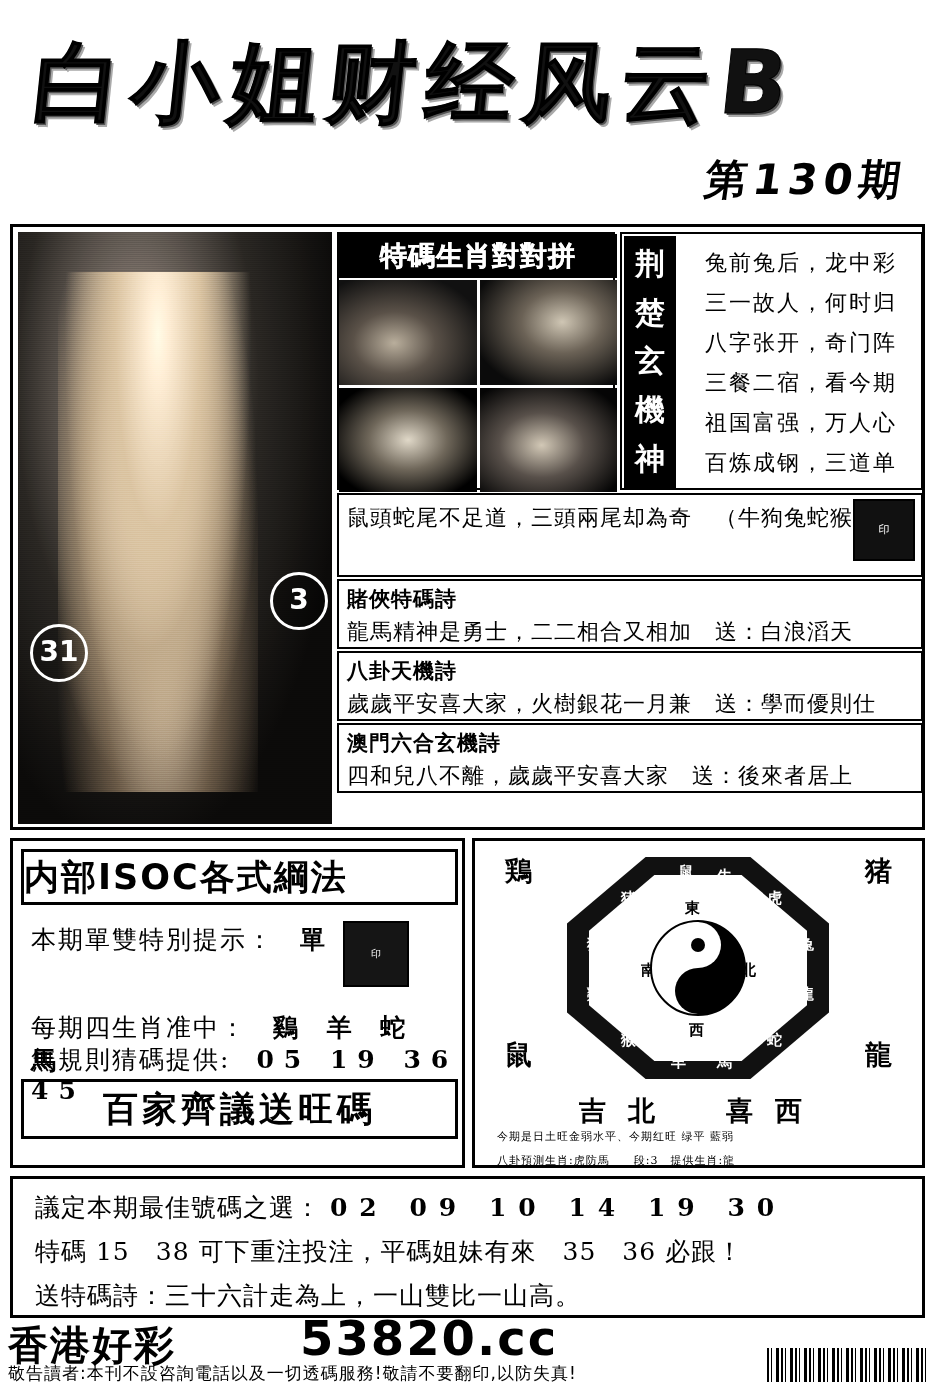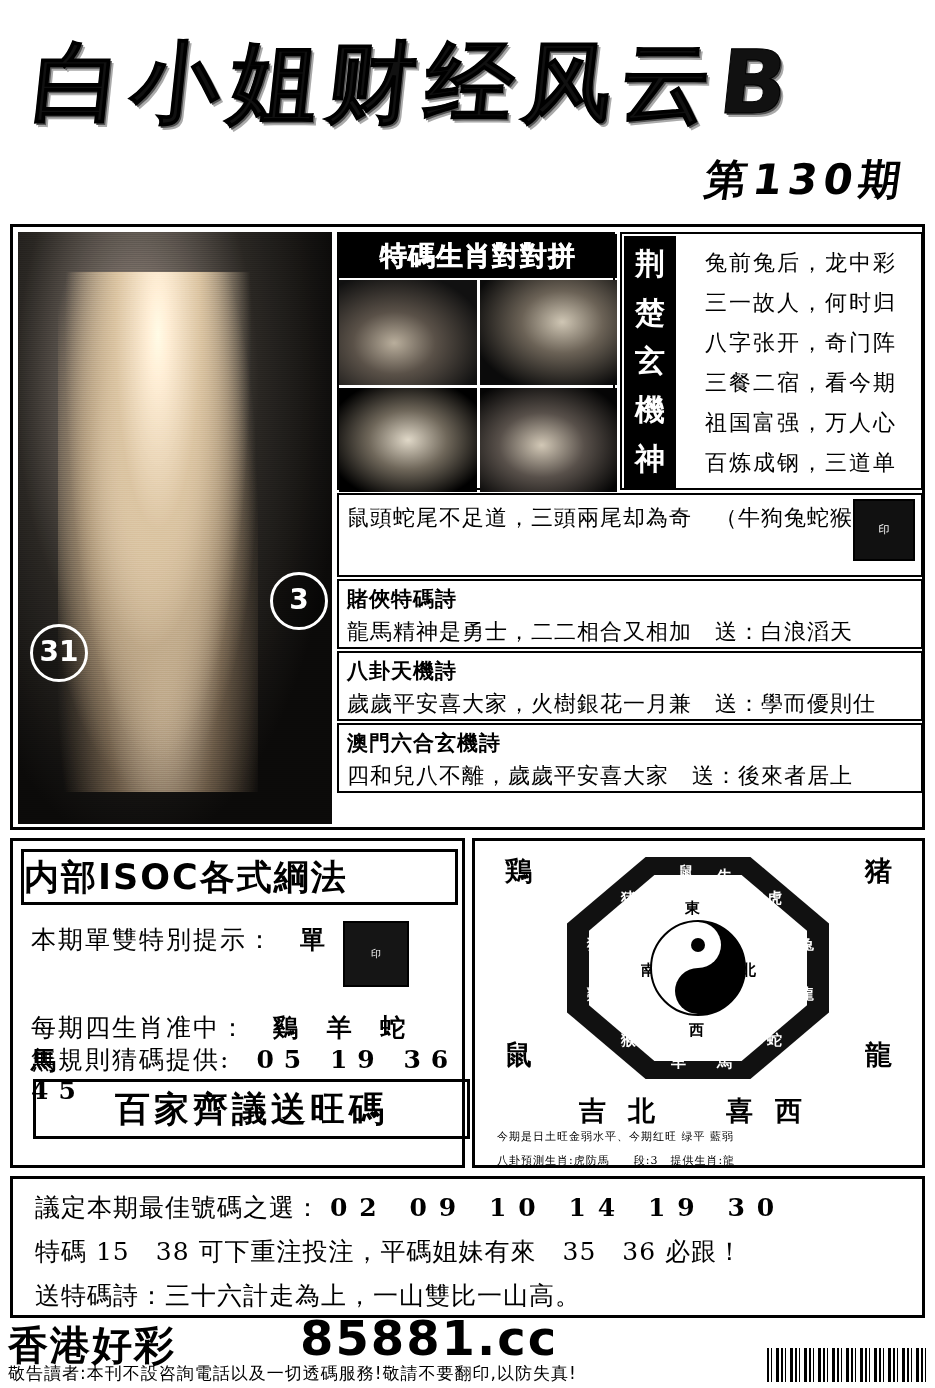--- a/index.html
+++ b/index.html
@@ -117,21 +117,21 @@
   }
   .ml-row{position:absolute;left:18px;font-size:25px;letter-spacing:2px;
     font-family:"DejaVu Serif","Liberation Serif",serif;}
   .ml-r1{top:82px;}
   .ml-r2{top:150px;margin-top:20px;}
   .ml-r3{top:202px;}
   .ml-val{font-weight:bold;margin-left:16px;letter-spacing:10px;}
   .ml-bottom{
     position:absolute;left:8px;top:238px;width:437px;height:60px;
     border:3px solid #000;box-sizing:border-box;
-    font-size:35px;font-weight:bold;text-align:center;line-height:54px;letter-spacing:4px;margin-left:12px;
+    font-size:35px;font-weight:bold;text-align:center;line-height:54px;letter-spacing:4px;
   }
   .ml-stamp{
     position:absolute;left:330px;top:80px;width:62px;height:62px;border:2px solid #000;
     background:#151515;color:#fff;font-size:10px;text-align:center;
     display:flex;align-items:center;justify-content:center;
   }
 
   
   .mid-right{left:472px;top:838px;width:453px;height:330px;}
   .corner{position:absolute;font-size:27px;font-weight:bold;
@@ -325,17 +325,17 @@
   <div class="box bottom">
     <div class="bt-line bt-l1">
       <span>議定本期最佳號碼之選：</span>
       <span class="bt-nums">02  09  10  14  19  30</span>
     </div>
     <div class="bt-line bt-l2">特碼 15　38 可下重注投注，平碼姐妹有來　35　36 必跟！</div>
     <div class="bt-line bt-l3">送特碼詩：三十六計走為上，一山雙比一山高。</div>
   </div>
 
   <div class="footer-brand">香港好彩</div>
-  <div class="footer-site">85881.cc</div>
+  <div class="footer-site">53820.cc</div>
   <div class="footer-note">敬告讀者:本刊不設咨詢電話以及一切透碼服務!敬請不要翻印,以防失真!</div>
   <div class="barcode"></div>
 
 </div>
 
 </body></html>

